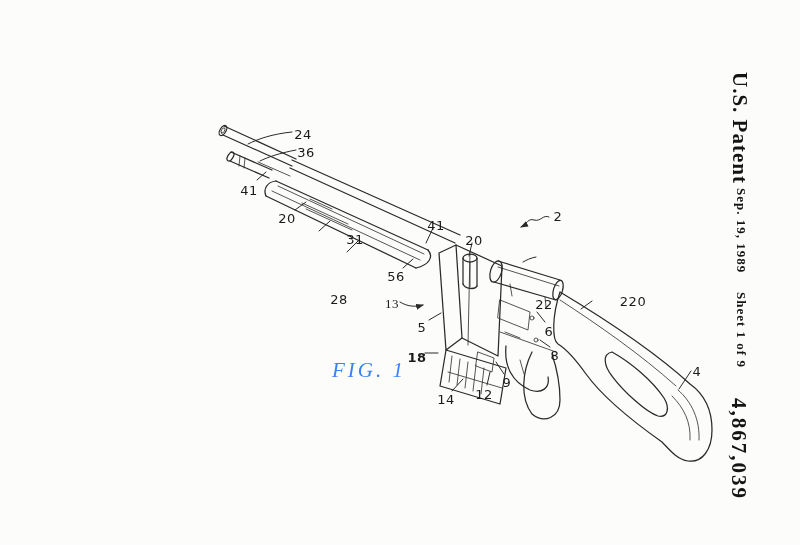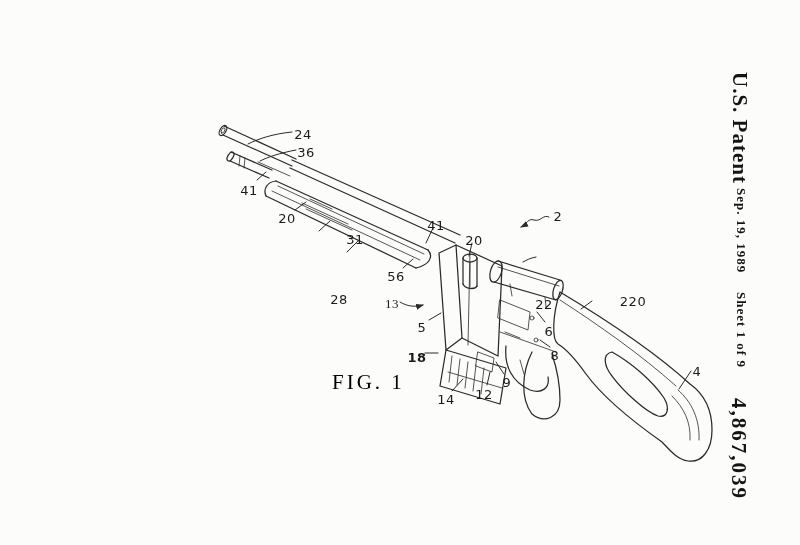--- a/index.html
+++ b/index.html
@@ -52,24 +52,24 @@
     font-size:13px;
     font-weight:500;
     color:#1a1a1a;
     letter-spacing:0.5px;
     user-select:none;
   }
   .fig-caption{
     position:absolute;
     left:332px;top:358px;
     font-family:"Liberation Serif", serif;
+    font-style:italic;
     font-size:21px;
     letter-spacing:3px;
-    color:#000000;
-    margin-top:12px;
+    color:#3b82f6;
   }
   svg.drawing{ position:absolute; left:0; top:0; }
 </style>
 </head>
 <body>
 
 <div class="page">
 
   <svg class="drawing" width="800" height="545" viewBox="0 0 800 545">
     <defs>

